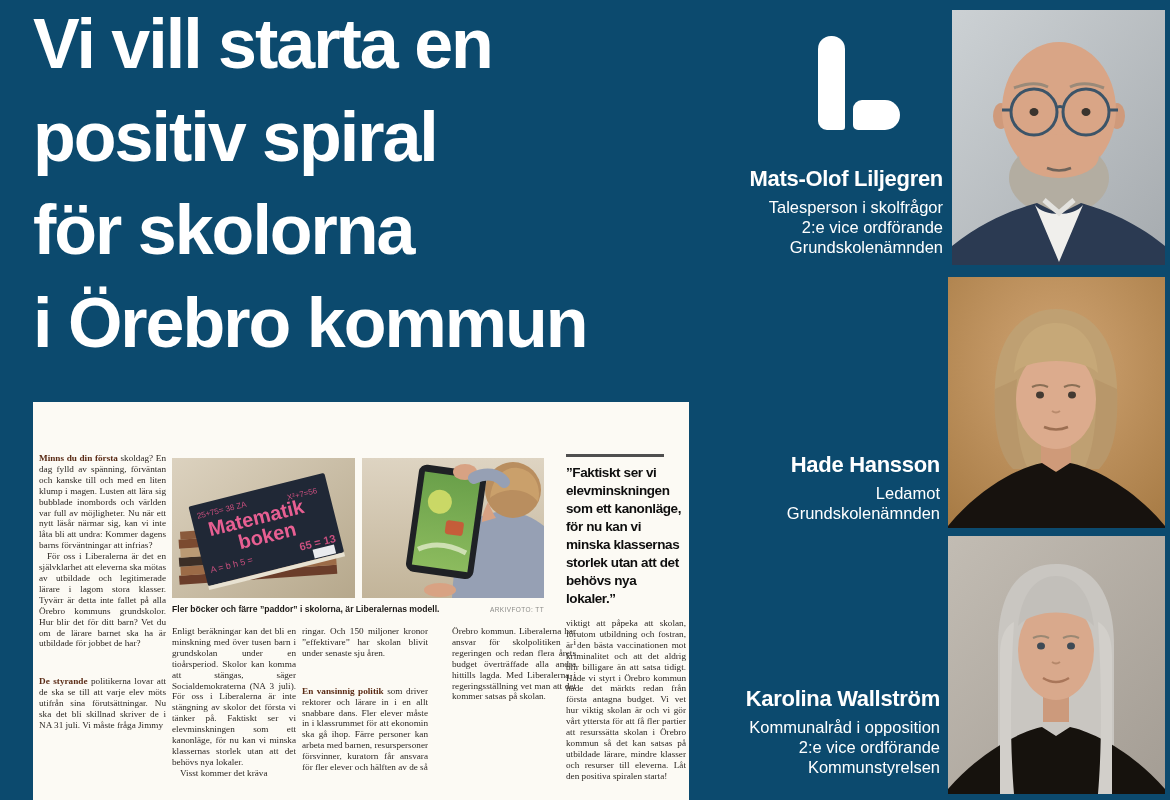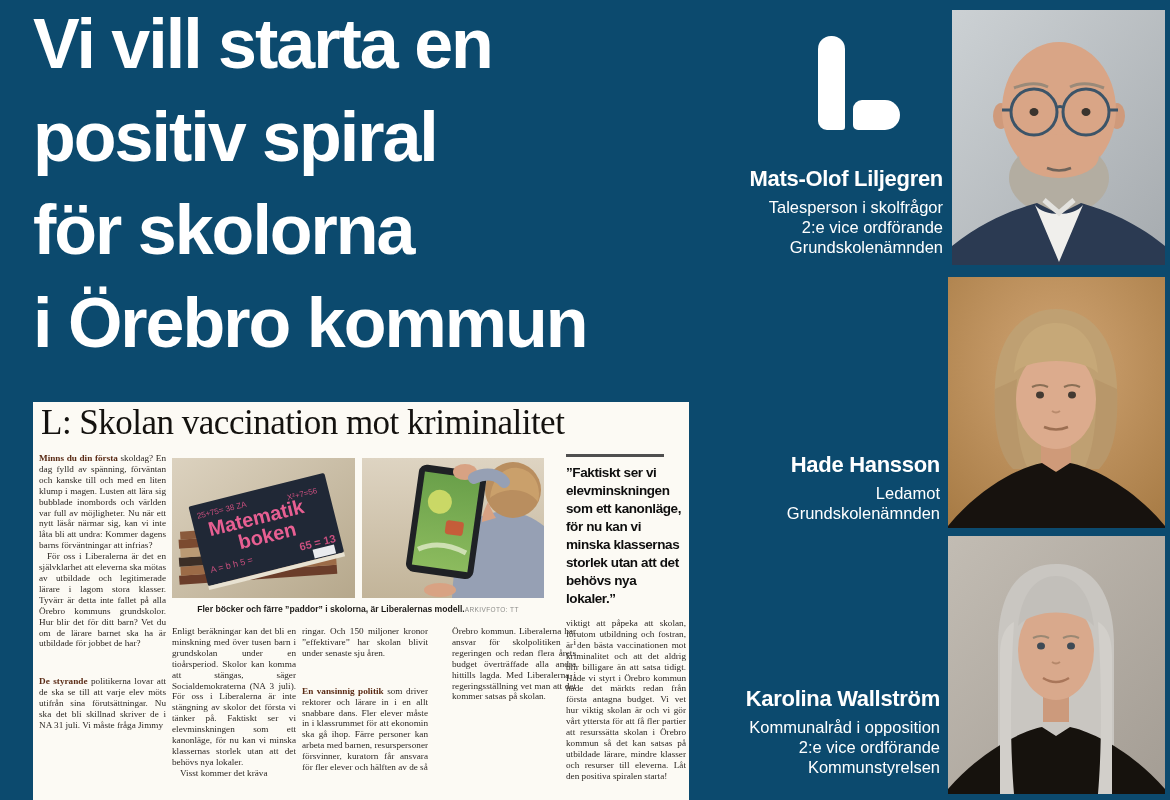--- a/index.html
+++ b/index.html
@@ -53,21 +53,21 @@
   .quote-rule { width:98px; height:3px; background:#4f4f4f; margin-bottom:7px; }
   .pull-quote { font-family:"Liberation Sans", sans-serif; font-weight:bold;
                 font-size:13.5px; line-height:18px; letter-spacing:-0.4px;
                 color:#0e0e0e; margin-bottom:10px; text-align:left; }
   .photo-block { position:absolute; left:139px; top:56px; width:372px; }
   .np-photo { position:absolute; top:0; height:140px; overflow:hidden; }
   .np-photo svg { display:block; width:100%; height:100%; }
   .ph-books  { left:0;     width:183px; }
   .ph-tablet { left:190px; width:182px; }
   .np-caption-row { position:absolute; top:146px; left:0; width:372px;
-                    display:flex; justify-content:center; align-items:baseline;
+                    display:flex; justify-content:space-between; align-items:baseline;
                     font-family:"Liberation Sans", sans-serif; }
   .np-caption { font-size:8.6px; font-weight:bold; color:#1d1a17; }
   .np-credit  { font-size:6.5px; color:#8b8b88; letter-spacing:0.4px; }
 </style>
 </head>
 <body>
 
 <div class="canvas">
 
   <h1 class="headline">Vi vill starta en
@@ -172,21 +172,20 @@
       <path d="M70,90 C74,52 92,40 108,40 C124,40 142,52 146,90 C130,72 86,72 70,90 Z" fill="#c2bfba"></path>
       <ellipse cx="93" cy="110" rx="4" ry="3.5" fill="#3f4a55"></ellipse>
       <ellipse cx="123" cy="110" rx="4" ry="3.5" fill="#3f4a55"></ellipse>
       <path d="M85,102 Q93,98 101,102 M115,102 Q123,98 131,102" stroke="#9a8873" stroke-width="2" fill="none"></path>
       <path d="M104,126 Q108,129 112,126" stroke="#b5886b" stroke-width="2" fill="none"></path>
       <path d="M95,142 Q108,150 121,142" stroke="#a9765a" stroke-width="2.5" fill="none"></path>
     </svg>
   </div>
 
   <div class="newspaper">
-    <div class="np-headline">L: Skolan vaccination mot kriminalitet</div>
 
     <div class="np-col c1">
       <p><span class="lead">Minns du din första</span><span> skoldag? En dag fylld av spänning, förväntan och kanske till och med en liten klump i magen. Lusten att lära sig bubblade inombords och världen var full av möjligheter. Nu när ett nytt läsår närmar sig, kan vi inte låta bli att undra: Kommer dagens barns förväntningar att infrias?</span></p>
       <p class="indent">För oss i Liberalerna är det en självklarhet att eleverna ska mötas av utbildade och legitimerade lärare i lagom stora klasser. Tyvärr är detta inte fallet på alla Örebro kommuns grundskolor. Hur blir det för ditt barn? Vet du om de lärare barnet ska ha är utbildade för jobbet de har?</p>
       <p class="leadp"><span class="lead">De styrande</span><span> politikerna lovar att de ska se till att varje elev möts utifrån sina förutsättningar. Nu ska det bli skillnad skriver de i NA 31 juli. Vi måste fråga Jimmy</span></p>
     </div>
 
     <div class="photo-block">
       <div class="np-photo ph-books">
         <svg viewBox="0 0 183 140" preserveAspectRatio="none">

